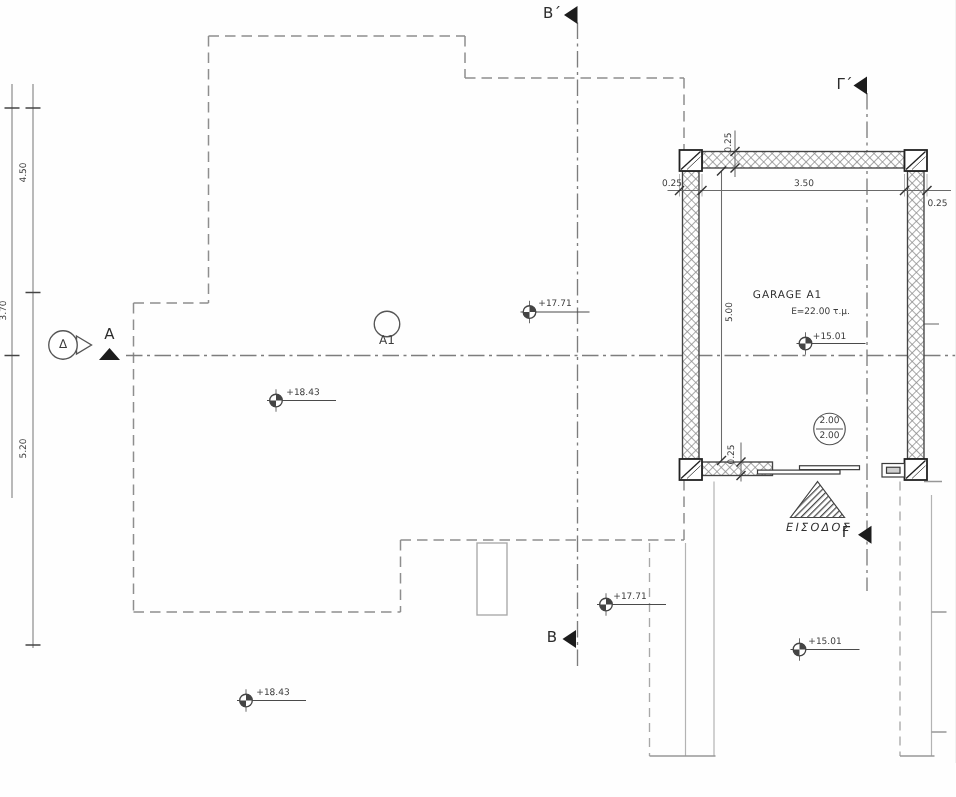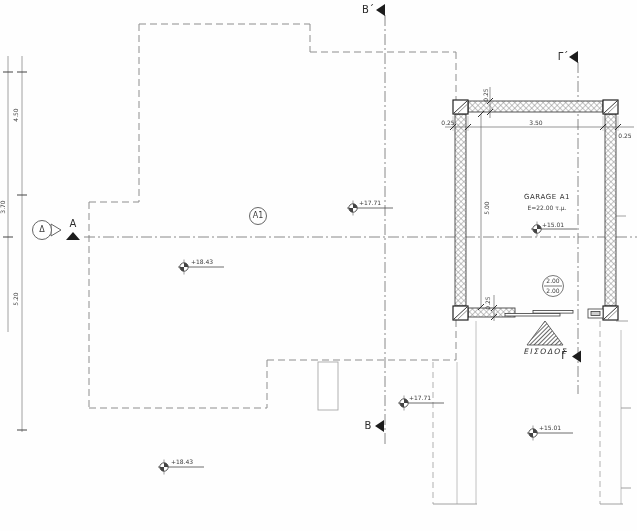--- a/index.html
+++ b/index.html
@@ -175,23 +175,23 @@
 
     <path d="M545,321 L527,345 L563,345 Z" fill="url(#trihatch)" stroke="#444" stroke-width="0.8"></path>
   </svg>
 
   <div class="t sec" style="left:368px;top:10px">B´</div>
   <div class="t sec" style="left:563px;top:57px">Γ´</div>
   <div class="t sec" style="left:368px;top:426px">B</div>
   <div class="t sec" style="left:564px;top:356px">Γ</div>
   <div class="t sec" style="left:73px;top:224px">A</div>
   <div class="t mid" style="left:42px;top:230px">Δ</div>
-  <div class="t mid" style="left:258px;top:216px">A1</div>
-
-  <div class="t ttl" style="left:547px;top:197px">GARAGE A1</div>
+  <div class="t mid" style="left:258px;top:227px">A1</div>
+
+  <div class="t ttl" style="left:525px;top:197px">GARAGE A1</div>
   <div class="t" style="left:547px;top:208px">E=22.00 τ.μ.</div>
   <div class="t" style="left:553px;top:225px">+15.01</div>
   <div class="t" style="left:553px;top:281px">2.00</div>
   <div class="t" style="left:553px;top:291px">2.00</div>
   <div class="t ent" style="left:546px;top:352px">ΕΙΣΟΔΟΣ</div>
 
   <div class="t" style="left:370px;top:203px">+17.71</div>
   <div class="t" style="left:202px;top:262px">+18.43</div>
   <div class="t" style="left:420px;top:398px">+17.71</div>
   <div class="t" style="left:182px;top:462px">+18.43</div>

